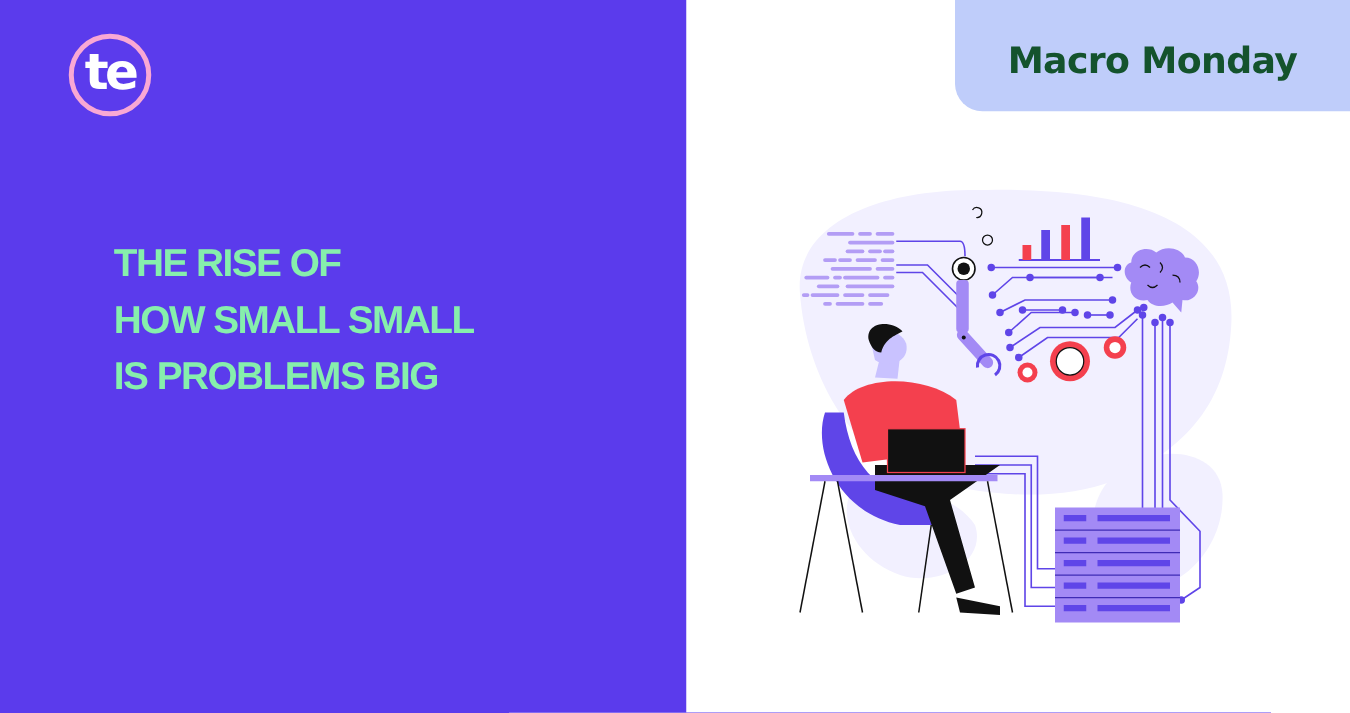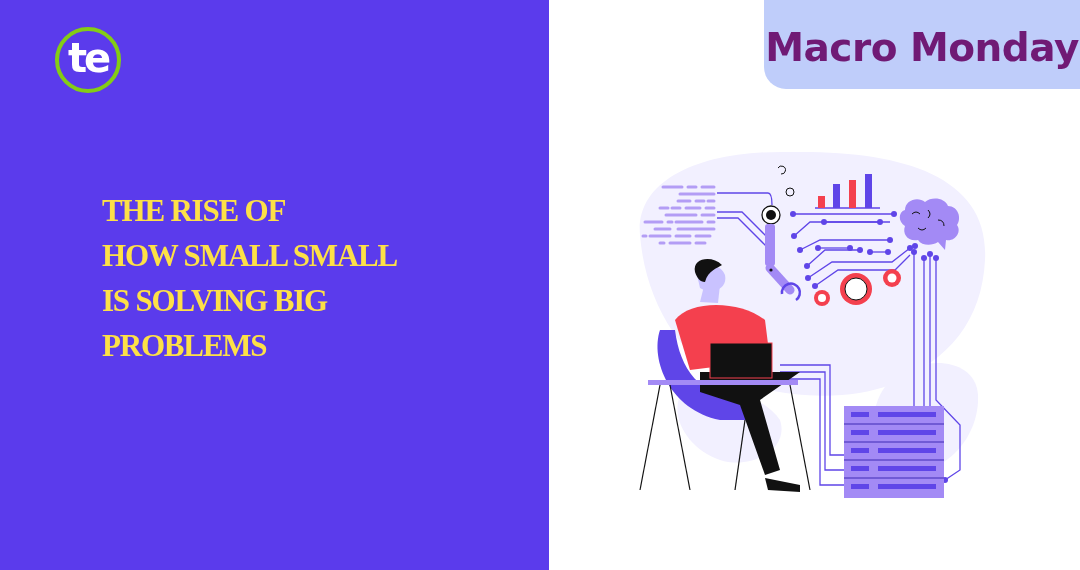--- a/index.html
+++ b/index.html
@@ -1,37 +1,36 @@
 <!DOCTYPE html>
 <html><head>
 <meta charset="utf-8">
 <style>
   html, body { margin:0; padding:0; }
   body { width:1080px; height:570px; overflow:hidden; position:relative; background:#ffffff; font-family:"Liberation Sans", sans-serif; }
   .left-panel { position:absolute; left:0; top:0; width:549px; height:570px; background:#5b3bec; }
-  .logo { position:absolute; left:55px; top:27px; width:66px; height:66px; border:4px solid #84cc16; border-radius:50%; box-sizing:border-box; display:flex; align-items:center; justify-content:center; }
+  .logo { position:absolute; left:55px; top:27px; width:66px; height:66px; border:4px solid #f9a8d4; border-radius:50%; box-sizing:border-box; display:flex; align-items:center; justify-content:center; }
   .logo span { color:#fff; font-weight:bold; font-size:40px; letter-spacing:-3px; font-family:"DejaVu Sans", sans-serif; line-height:1; margin-top:-4px; }
-  .headline { position:absolute; left:102px; top:188px; color:#fde047; font-family:Liberation Serif, serif; font-weight:bold; font-size:31px; line-height:45px; letter-spacing:-1.2px; }
+  .headline { position:absolute; left:91px; top:188px; color:#86efac; font-family:Liberation Sans, sans-serif; font-weight:bold; font-size:31px; line-height:45px; letter-spacing:-1.2px; }
   .headline div { white-space:nowrap; }
   .badge { position:absolute; left:764px; top:0; width:316px; height:89px; background:#bfcdfa; border-bottom-left-radius:22px; display:flex; align-items:center; justify-content:center; }
-  .badge span { color:#701a75; font-family:"DejaVu Sans", sans-serif; font-weight:bold; font-size:39px; letter-spacing:-0.5px; margin-top:6px; }
+  .badge span { color:#14532d; font-family:"DejaVu Sans", sans-serif; font-weight:bold; font-size:29px; letter-spacing:-0.5px; margin-top:6px; }
   .illus { position:absolute; left:620px; top:140px; width:380px; height:370px; }
 </style>
 </head>
 <body>
 
 <div class="left-panel">
   <div class="logo">
     <span>te</span>
   </div>
   <div class="headline">
     <div>THE RISE OF</div>
     <div>HOW SMALL SMALL</div>
-    <div>IS SOLVING BIG</div>
-    <div>PROBLEMS</div>
+    <div>IS PROBLEMS BIG</div>
   </div>
 </div>
 
 <div class="badge">
   <span>Macro Monday</span>
 </div>
 
 <svg class="illus" viewBox="620 140 380 370" xmlns="http://www.w3.org/2000/svg">
 
   <path d="M640 235 C635 180 700 150 790 152 C900 150 990 175 985 260 C982 320 950 360 890 385 C850 400 790 400 730 380 C680 360 645 300 640 235 Z" fill="#f2f0ff"></path>

